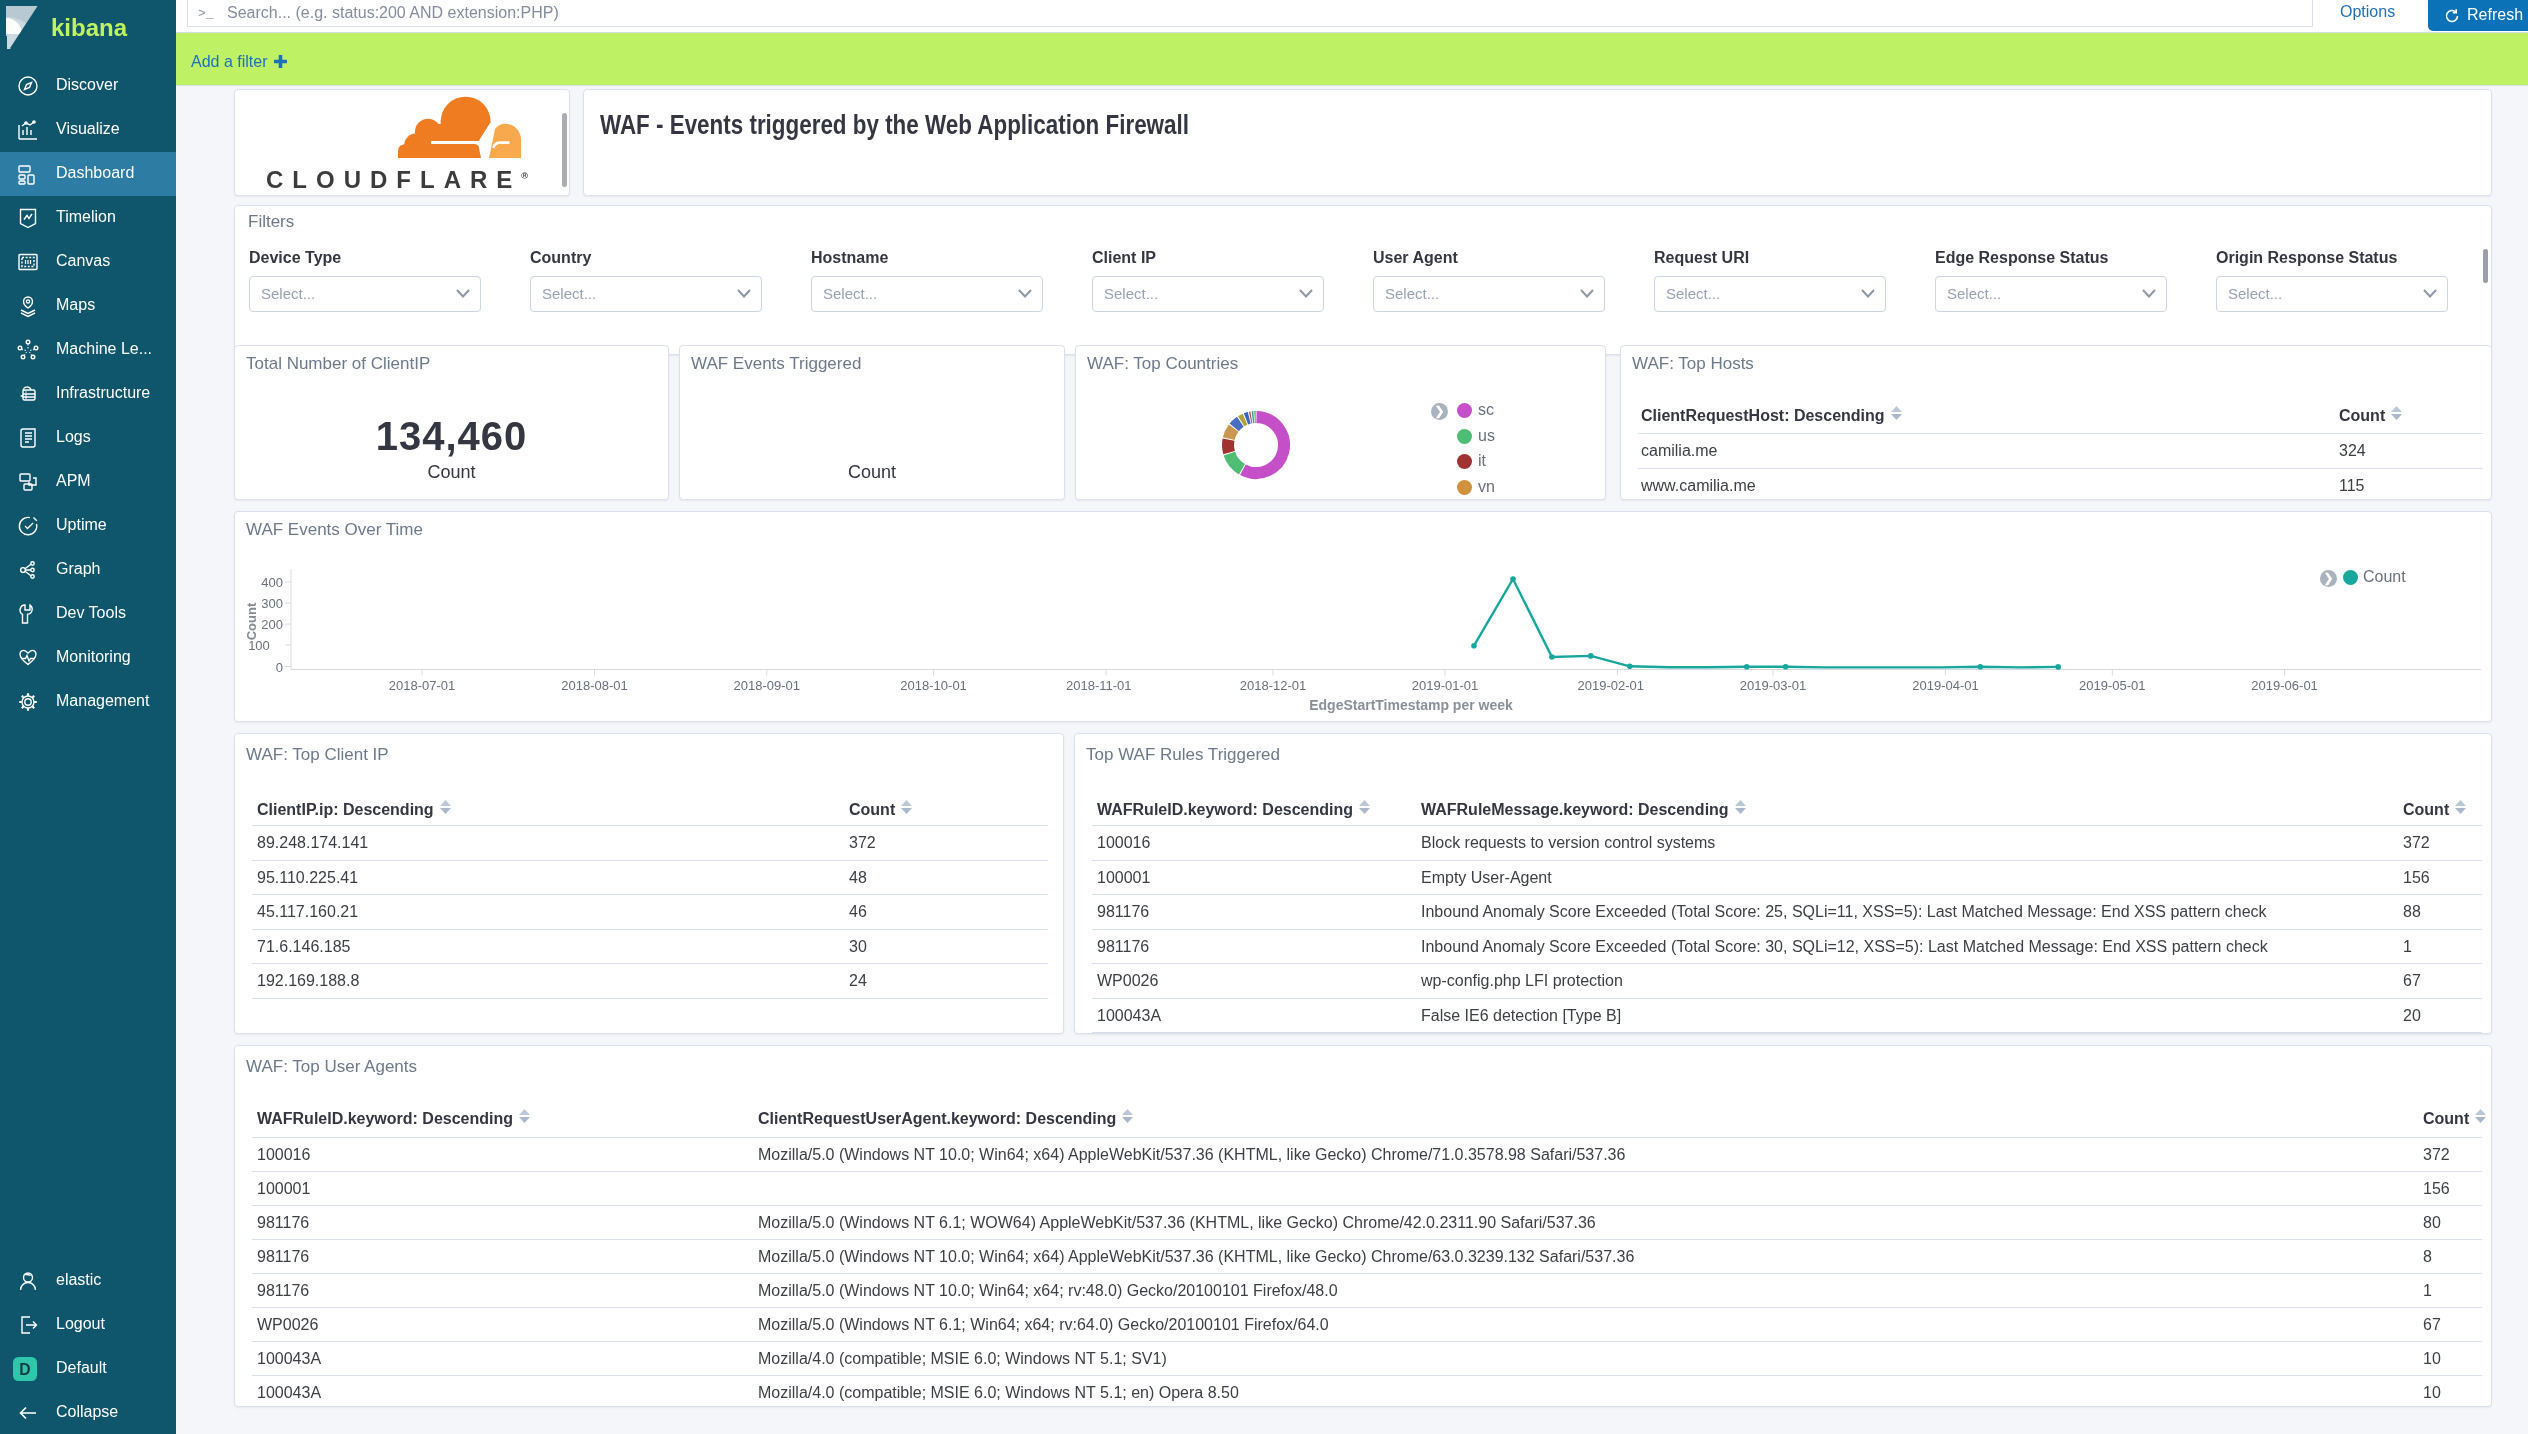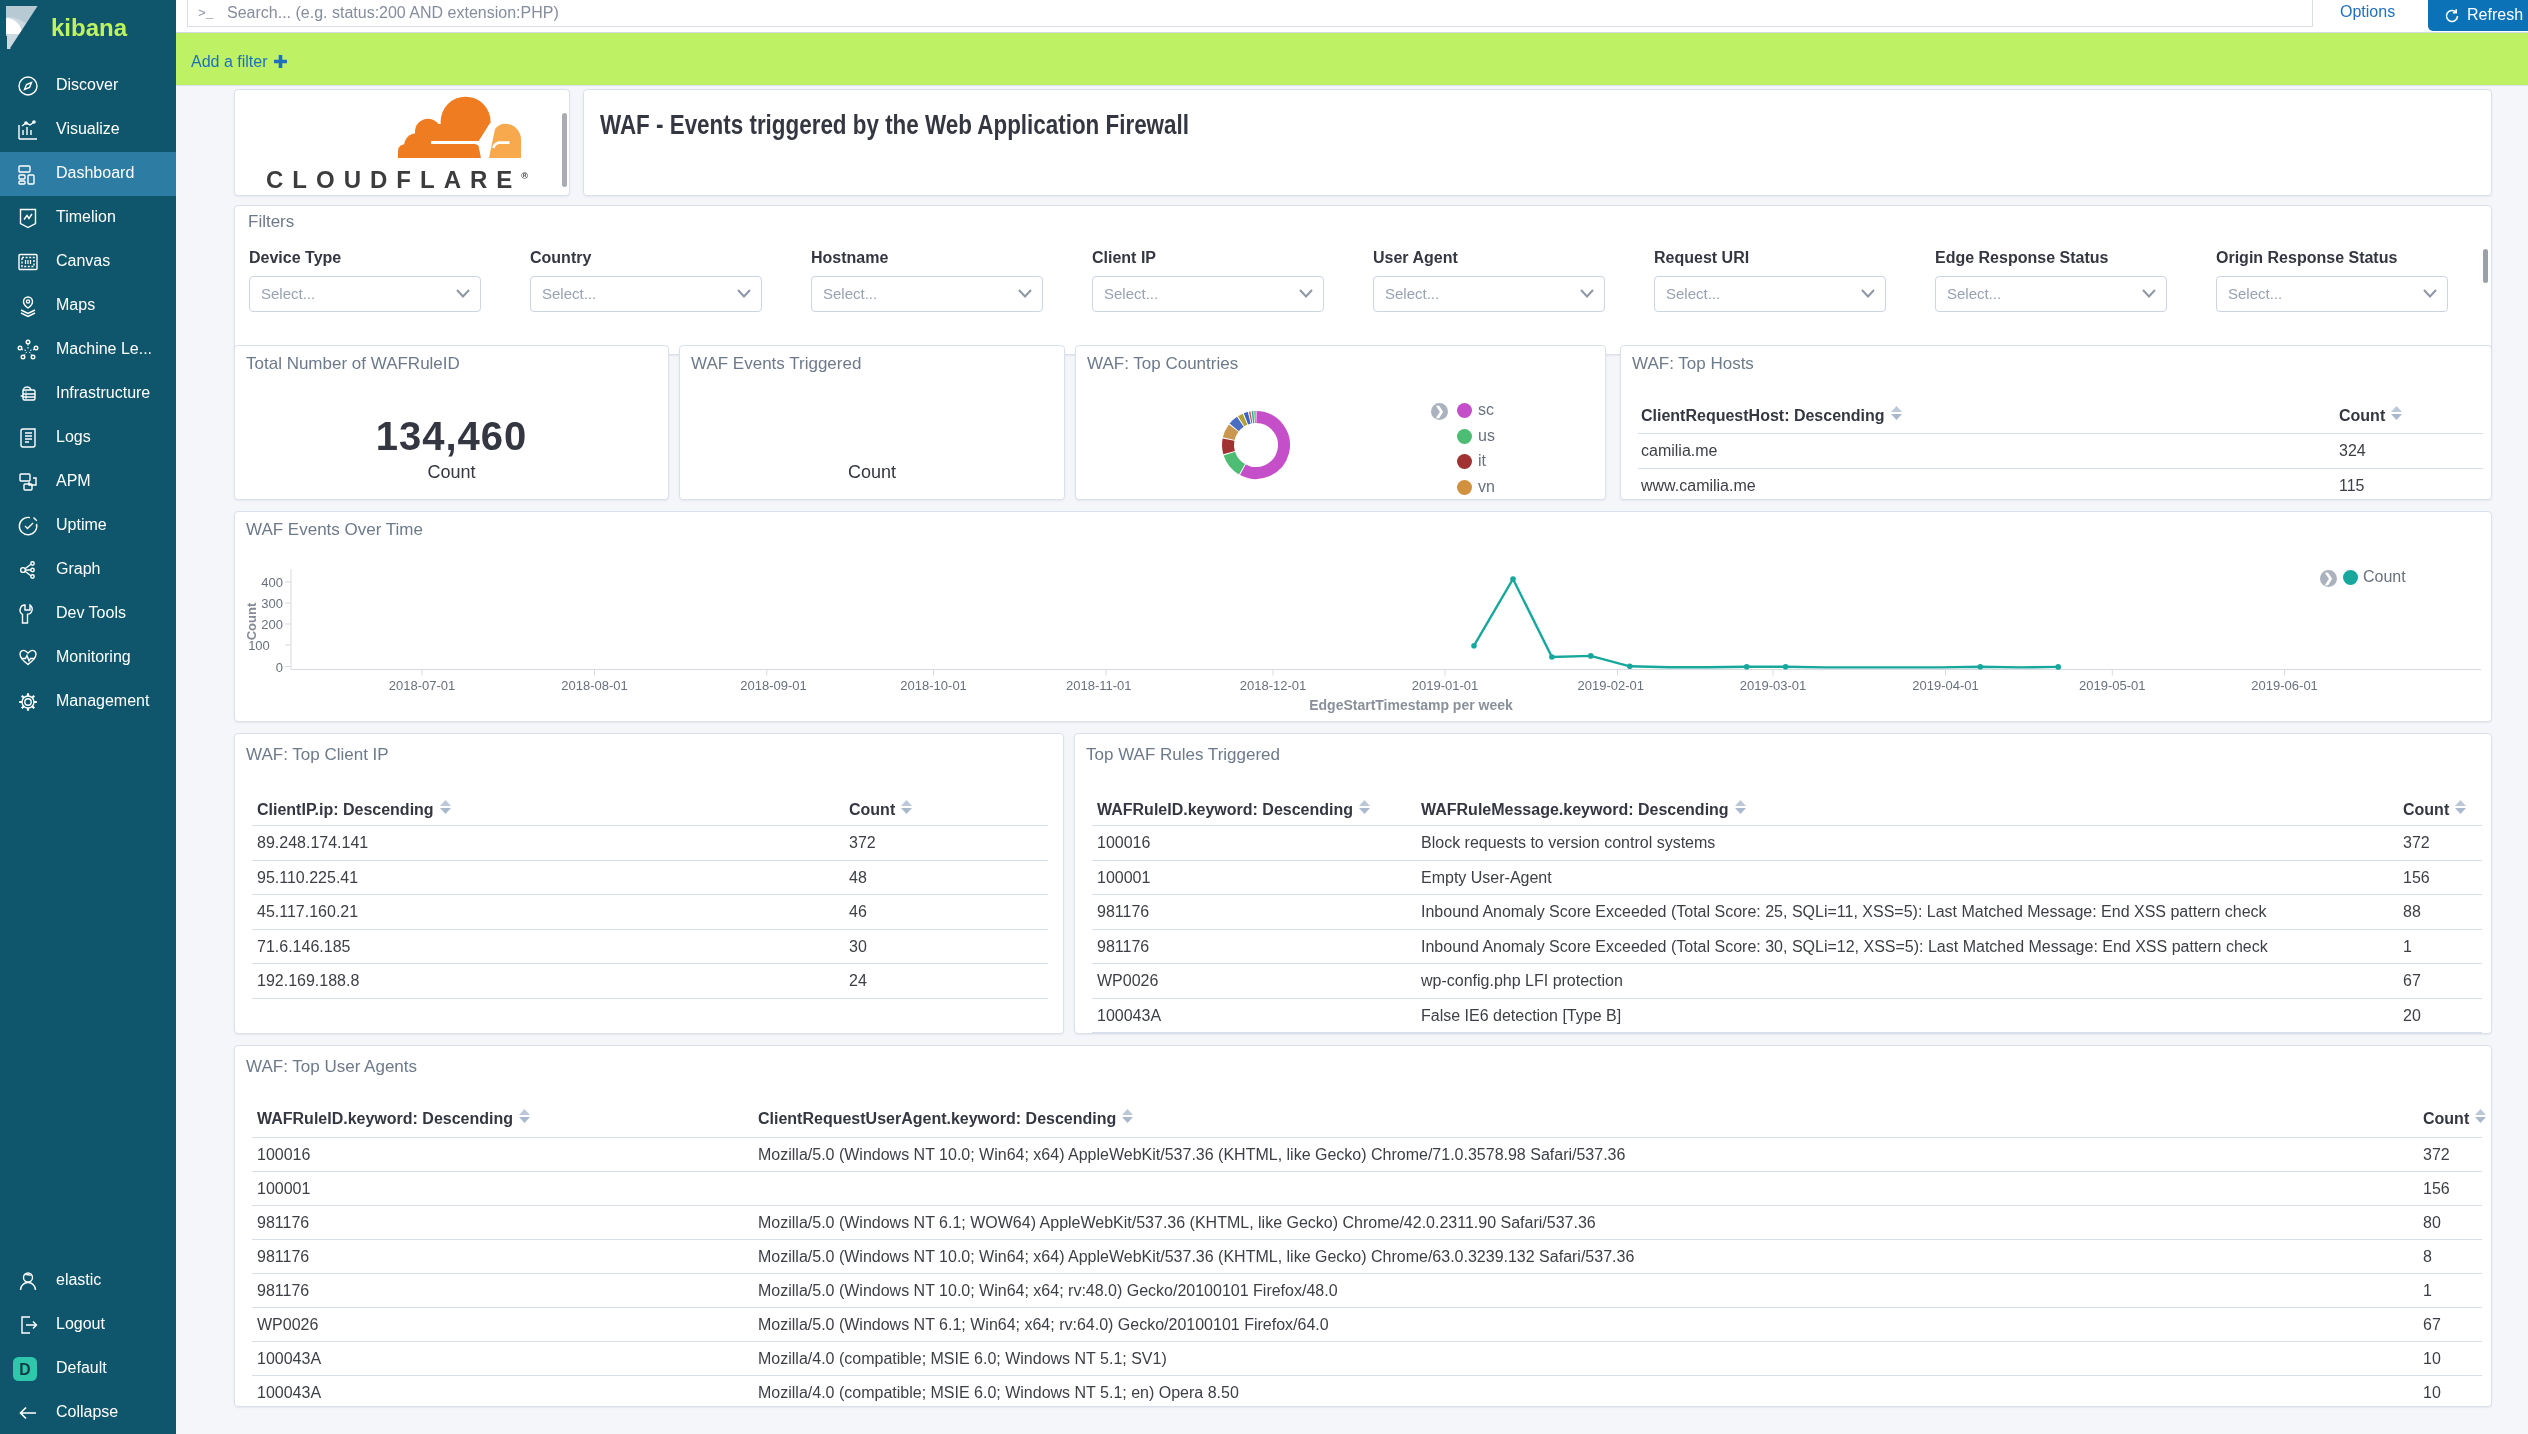--- a/index.html
+++ b/index.html
@@ -308,21 +308,21 @@
     <div class="flabel" style="left:1981px">Origin Response Status</div>
     <div class="fselect" style="left:1981px">
         <span>Select...</span>
         <svg width="14" height="9" viewBox="0 0 14 9">
           <path d="M1,1 L7,7.5 L13,1" stroke="#8e97a6" stroke-width="2" fill="none"></path>
         </svg>
       </div>
     <div style="position:absolute;right:3px;top:43px;width:5px;height:34px;background:#9aa0aa;border-radius:3px"></div>
   </div>
   <div class="panel" style="left:234px;top:345px;width:435px;height:155px;">
-    <div class="ptitle">Total Number of WAFRuleID</div>
+    <div class="ptitle">Total Number of ClientIP</div>
     <div class="mnum" style="top:68px">134,460</div>
     <div class="mlabel" style="top:116px">Count</div>
   </div>
   <div class="panel" style="left:679px;top:345px;width:386px;height:155px;">
     <div class="ptitle">WAF Events Triggered</div>
     <div class="mlabel" style="top:116px">Count</div>
   </div>
   <div class="panel" style="left:1075px;top:345px;width:531px;height:155px;" id="p-donut">
     <div class="ptitle">WAF: Top Countries</div>
     <svg style="position:absolute;left:0;top:0" width="531" height="155" viewBox="0 0 531 155">
@@ -398,21 +398,21 @@
         <circle cx="1745.3" cy="154.7" r="2.8" fill="#18a79d"></circle>
         <circle cx="1823.2" cy="154.9" r="2.8" fill="#18a79d"></circle>
       </svg>
     <div class="axlbl" style="left:0px;top:147.5px;width:48px;text-align:right">0</div>
     <div class="axlbl" style="left:0px;top:126px;width:48px;text-align:center">100</div>
     <div class="axlbl" style="left:0px;top:105px;width:48px;text-align:right">200</div>
     <div class="axlbl" style="left:0px;top:84px;width:48px;text-align:right">300</div>
     <div class="axlbl" style="left:0px;top:63px;width:48px;text-align:right">400</div>
     <div class="axlbl" style="left:147.0px;top:166px;width:80px;text-align:center">2018-07-01</div>
     <div class="axlbl" style="left:319.5px;top:166px;width:80px;text-align:center">2018-08-01</div>
-    <div class="axlbl" style="left:491.8px;top:166px;width:80px;text-align:right">2018-09-01</div>
+    <div class="axlbl" style="left:491.8px;top:166px;width:80px;text-align:center">2018-09-01</div>
     <div class="axlbl" style="left:658.6px;top:166px;width:80px;text-align:center">2018-10-01</div>
     <div class="axlbl" style="left:831.0px;top:166px;width:80px;text-align:left">2018-11-01</div>
     <div class="axlbl" style="left:998.0px;top:166px;width:80px;text-align:center">2018-12-01</div>
     <div class="axlbl" style="left:1170.0px;top:166px;width:80px;text-align:center">2019-01-01</div>
     <div class="axlbl" style="left:1342.5px;top:166px;width:80px;text-align:left">2019-02-01</div>
     <div class="axlbl" style="left:1498.0px;top:166px;width:80px;text-align:center">2019-03-01</div>
     <div class="axlbl" style="left:1670.5px;top:166px;width:80px;text-align:center">2019-04-01</div>
     <div class="axlbl" style="left:1837.3px;top:166px;width:80px;text-align:center">2019-05-01</div>
     <div class="axlbl" style="left:2009.6px;top:166px;width:80px;text-align:center">2019-06-01</div>
     <div style="position:absolute;left:-7px;top:102px;width:46px;height:15px;line-height:15px;text-align:center;transform:rotate(-90deg);font-size:13px;font-weight:bold;color:#848b96">Count</div>

